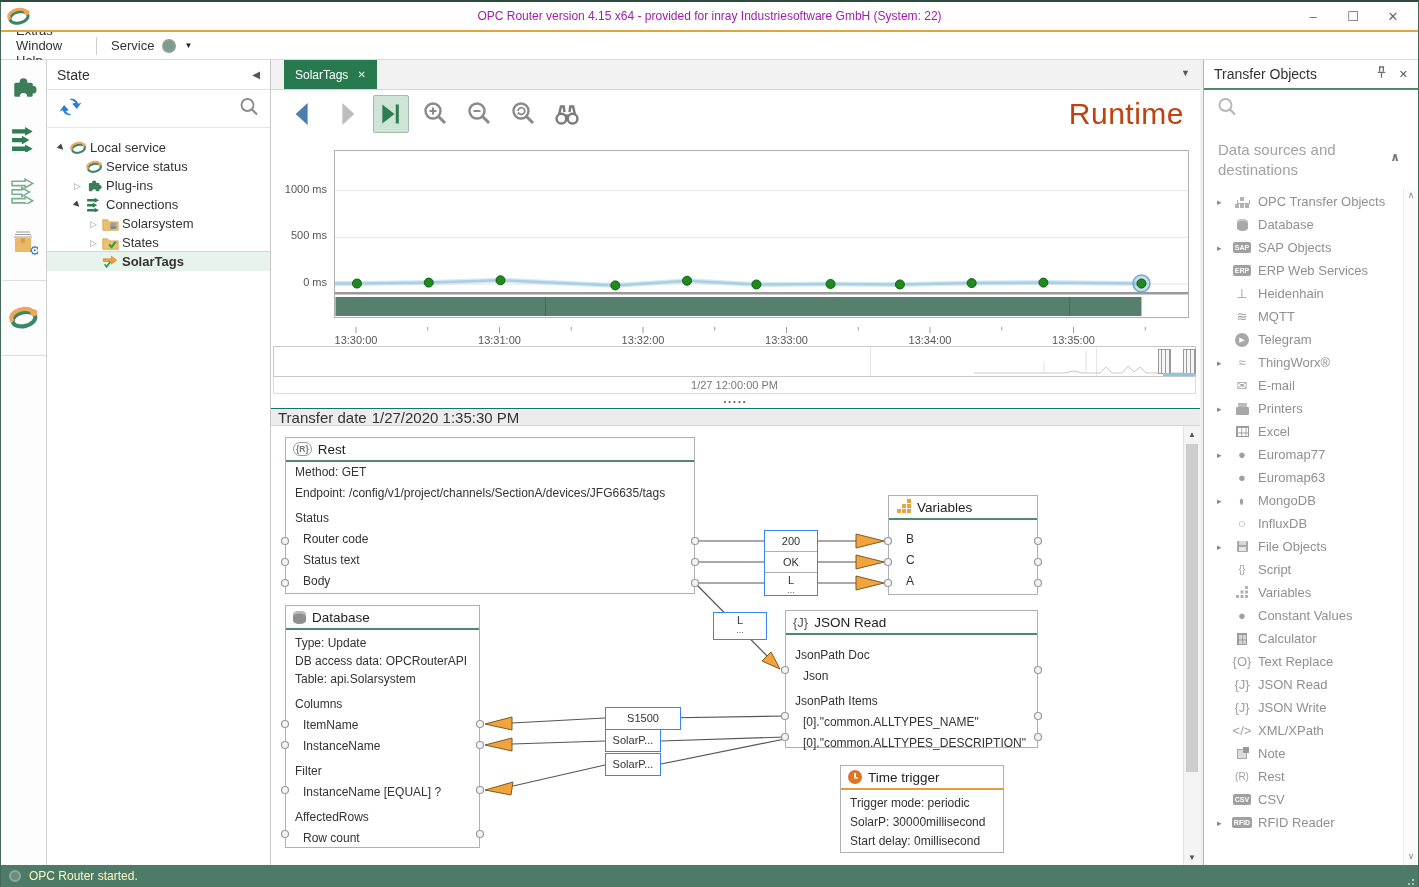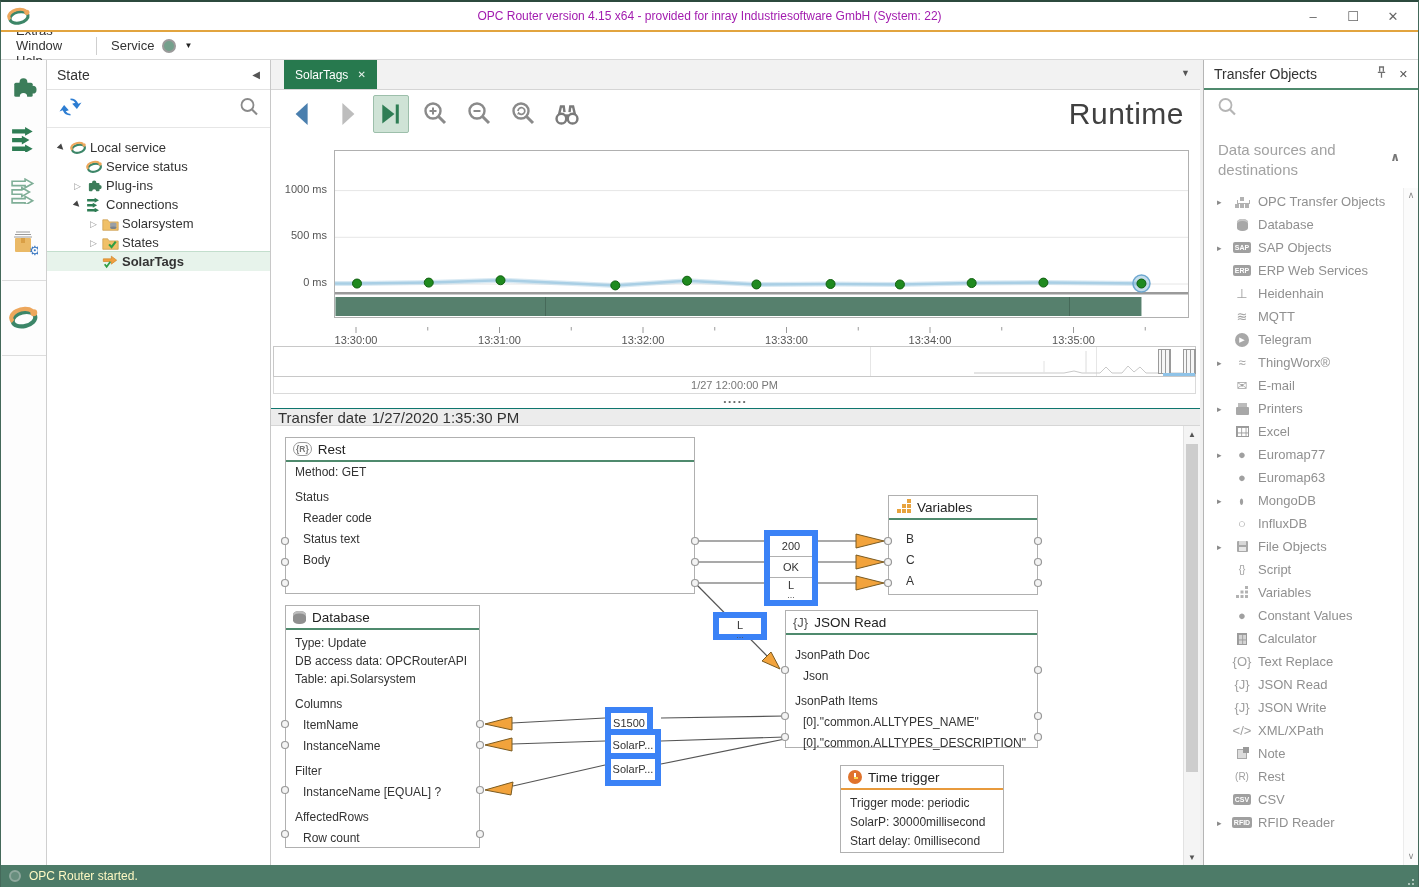--- a/index.html
+++ b/index.html
@@ -40,21 +40,21 @@
   .tlabel{padding-left:2px;}
   
   .center{width:932px;display:flex;flex-direction:column;background:#fff;flex:0 0 auto;border-right:3px solid #f0f0f0;}
   .tabstrip{height:30px;background:#f2f2f2;border-bottom:1px solid #d5d5d5;display:flex;align-items:flex-end;flex:0 0 auto;position:relative;}
   .tab{margin-left:13px;height:29px;background:#27794e;color:#fff;display:flex;align-items:center;gap:9px;padding:0 11px;font-size:12px;}
   .tabclose{font-size:10px;color:#e9f3ee;}
   .tabddl{position:absolute;right:10px;top:8px;color:#555;font-size:9px;}
   .toolbar{height:47px;display:flex;align-items:center;gap:8px;padding-left:14px;flex:0 0 auto;}
   .tbtn{width:36px;height:38px;display:flex;align-items:center;justify-content:center;}
   .tbtn.skip{background:#cfe3d6;border:1px solid #9dbfab;border-radius:2px;}
-  .runtime{margin-left:auto;margin-right:16px;font-size:30px;color:#404040;font-weight:400;letter-spacing:.5px;}
+  .runtime{margin-left:auto;margin-right:16px;font-size:30px;color:#c2410c;font-weight:400;letter-spacing:.5px;}
   
   .chartwrap{height:205px;position:relative;flex:0 0 auto;}
   .plotbox{position:absolute;left:63px;top:13px;width:855px;height:168px;border:1px solid #b0b0b0;}
   .ylab{position:absolute;width:56px;text-align:right;font-size:11px;color:#555;}
   .xlabs{position:absolute;left:63px;top:190px;width:855px;height:20px;}
   .xlab{position:absolute;top:7px;width:70px;margin-left:-35px;text-align:center;font-size:11px;color:#555;}
   
   .ovbox{position:relative;height:31px;margin:4px 4px 0 2px;border:1px solid #c8c8c8;background:#fff;flex:0 0 auto;}
   .ovvline{position:absolute;top:0;bottom:0;width:1px;background:#e6e6e6;}
   .ovhandle{position:absolute;top:2px;width:13px;height:25px;border:1px solid #9a9a9a;background:
@@ -68,21 +68,21 @@
   .canvas{flex:1;position:relative;background:#fff;min-height:0;}
   .flowsvg{position:absolute;left:0;top:0;z-index:2;pointer-events:none;}
   .node{position:absolute;background:#fff;border:1px solid #b0b0b0;font-size:12px;color:#333;z-index:1;}
   .node-h{height:24px;display:flex;align-items:center;gap:6px;padding:0 7px;font-size:13.5px;color:#222;border-bottom:2px solid #4f8a6d;}
   .node-h.orange{border-bottom-color:#e89a3c;}
   .node-b{padding:0 9px 4px;}
   .inforow{line-height:18px;}
   .portrow{line-height:21px;padding-left:8px;}
   .secrow{line-height:21px;}
   .gap4{margin-top:4px;} .gap6{margin-top:6px;}
-  .vbox{position:absolute;background:#fff;border:6px solid #3b82f6;text-align:center;font-size:11px;color:#333;z-index:3;}
+  .vbox{position:absolute;background:#fff;border:1px solid #3b82f6;text-align:center;font-size:11px;color:#333;z-index:3;}
   .vcell{line-height:20px;border-top:1px solid #b0b0b0;}
   .vcell:first-child{border-top:0;}
   .vtwoline{line-height:12px;padding-top:1px;}
   .vdots{line-height:9px;font-size:9px;color:#555;}
   .nico-rest{font-size:8.5px;font-weight:bold;color:#777;border:1px solid #999;border-radius:7px;padding:1px 2px;}
   .nico-db{width:13px;height:13px;background:#8f8f8f;border-radius:6px/3.5px;box-shadow:inset 0 2.5px 0 #bdbdbd;}
   .nico-json{font-size:13px;color:#555;}
   .nico-clock{width:14px;height:14px;border-radius:50%;background:#e0732c;position:relative;}
   .nico-clock::before{content:"";position:absolute;left:6px;top:3px;width:2px;height:5px;background:#fff;}
   .nico-clock::after{content:"";position:absolute;left:6px;top:7px;width:4px;height:2px;background:#ffd24a;}
@@ -474,22 +474,23 @@
 
       <div class="canvas">
 
         <div class="node" style="left:14px;top:11px;width:410px;height:157px">
           <div class="node-h">
             <span class="nico-rest">{R}</span>
             <span>Rest</span>
           </div>
           <div class="node-b">
             <div class="secrow">Method: GET</div>
+            <div class="secrow">Endpoint: /config/v1/project/channels/SectionA/devices/JFG6635/tags</div>
             <div class="secrow gap4">Status</div>
-            <div class="portrow">Reader code</div>
+            <div class="portrow">Router code</div>
             <div class="portrow">Status text</div>
             <div class="portrow">Body</div>
           </div>
         </div>
 
         <div class="node" style="left:617px;top:69px;width:150px;height:100px">
           <div class="node-h">
             <span class="nico-vars"></span>
             <span>Variables</span>
           </div>
@@ -605,21 +606,21 @@
           <div class="vcell">OK</div>
           <div class="vcell vtwoline">
             <div>L</div>
               <div class="vdots">...</div>
           </div>
         </div>
         <div class="vbox vtwoline" style="left:442px;top:186px;width:54px;height:28px">
           <div>L</div>
             <div class="vdots">...</div>
         </div>
-        <div class="vbox" style="left:334px;top:281px;width:48px;line-height:21px">S1500</div>
+        <div class="vbox" style="left:334px;top:281px;width:76px;line-height:21px">S1500</div>
         <div class="vbox" style="left:334px;top:303px;width:56px;line-height:21px">SolarP...</div>
         <div class="vbox" style="left:334px;top:327px;width:56px;line-height:21px">SolarP...</div>
 
         <div class="vscroll">
           <div class="arr">▲</div>
           <div class="vthumb"></div>
           <div class="arr down">▼</div>
         </div>
       </div>
     </div>

